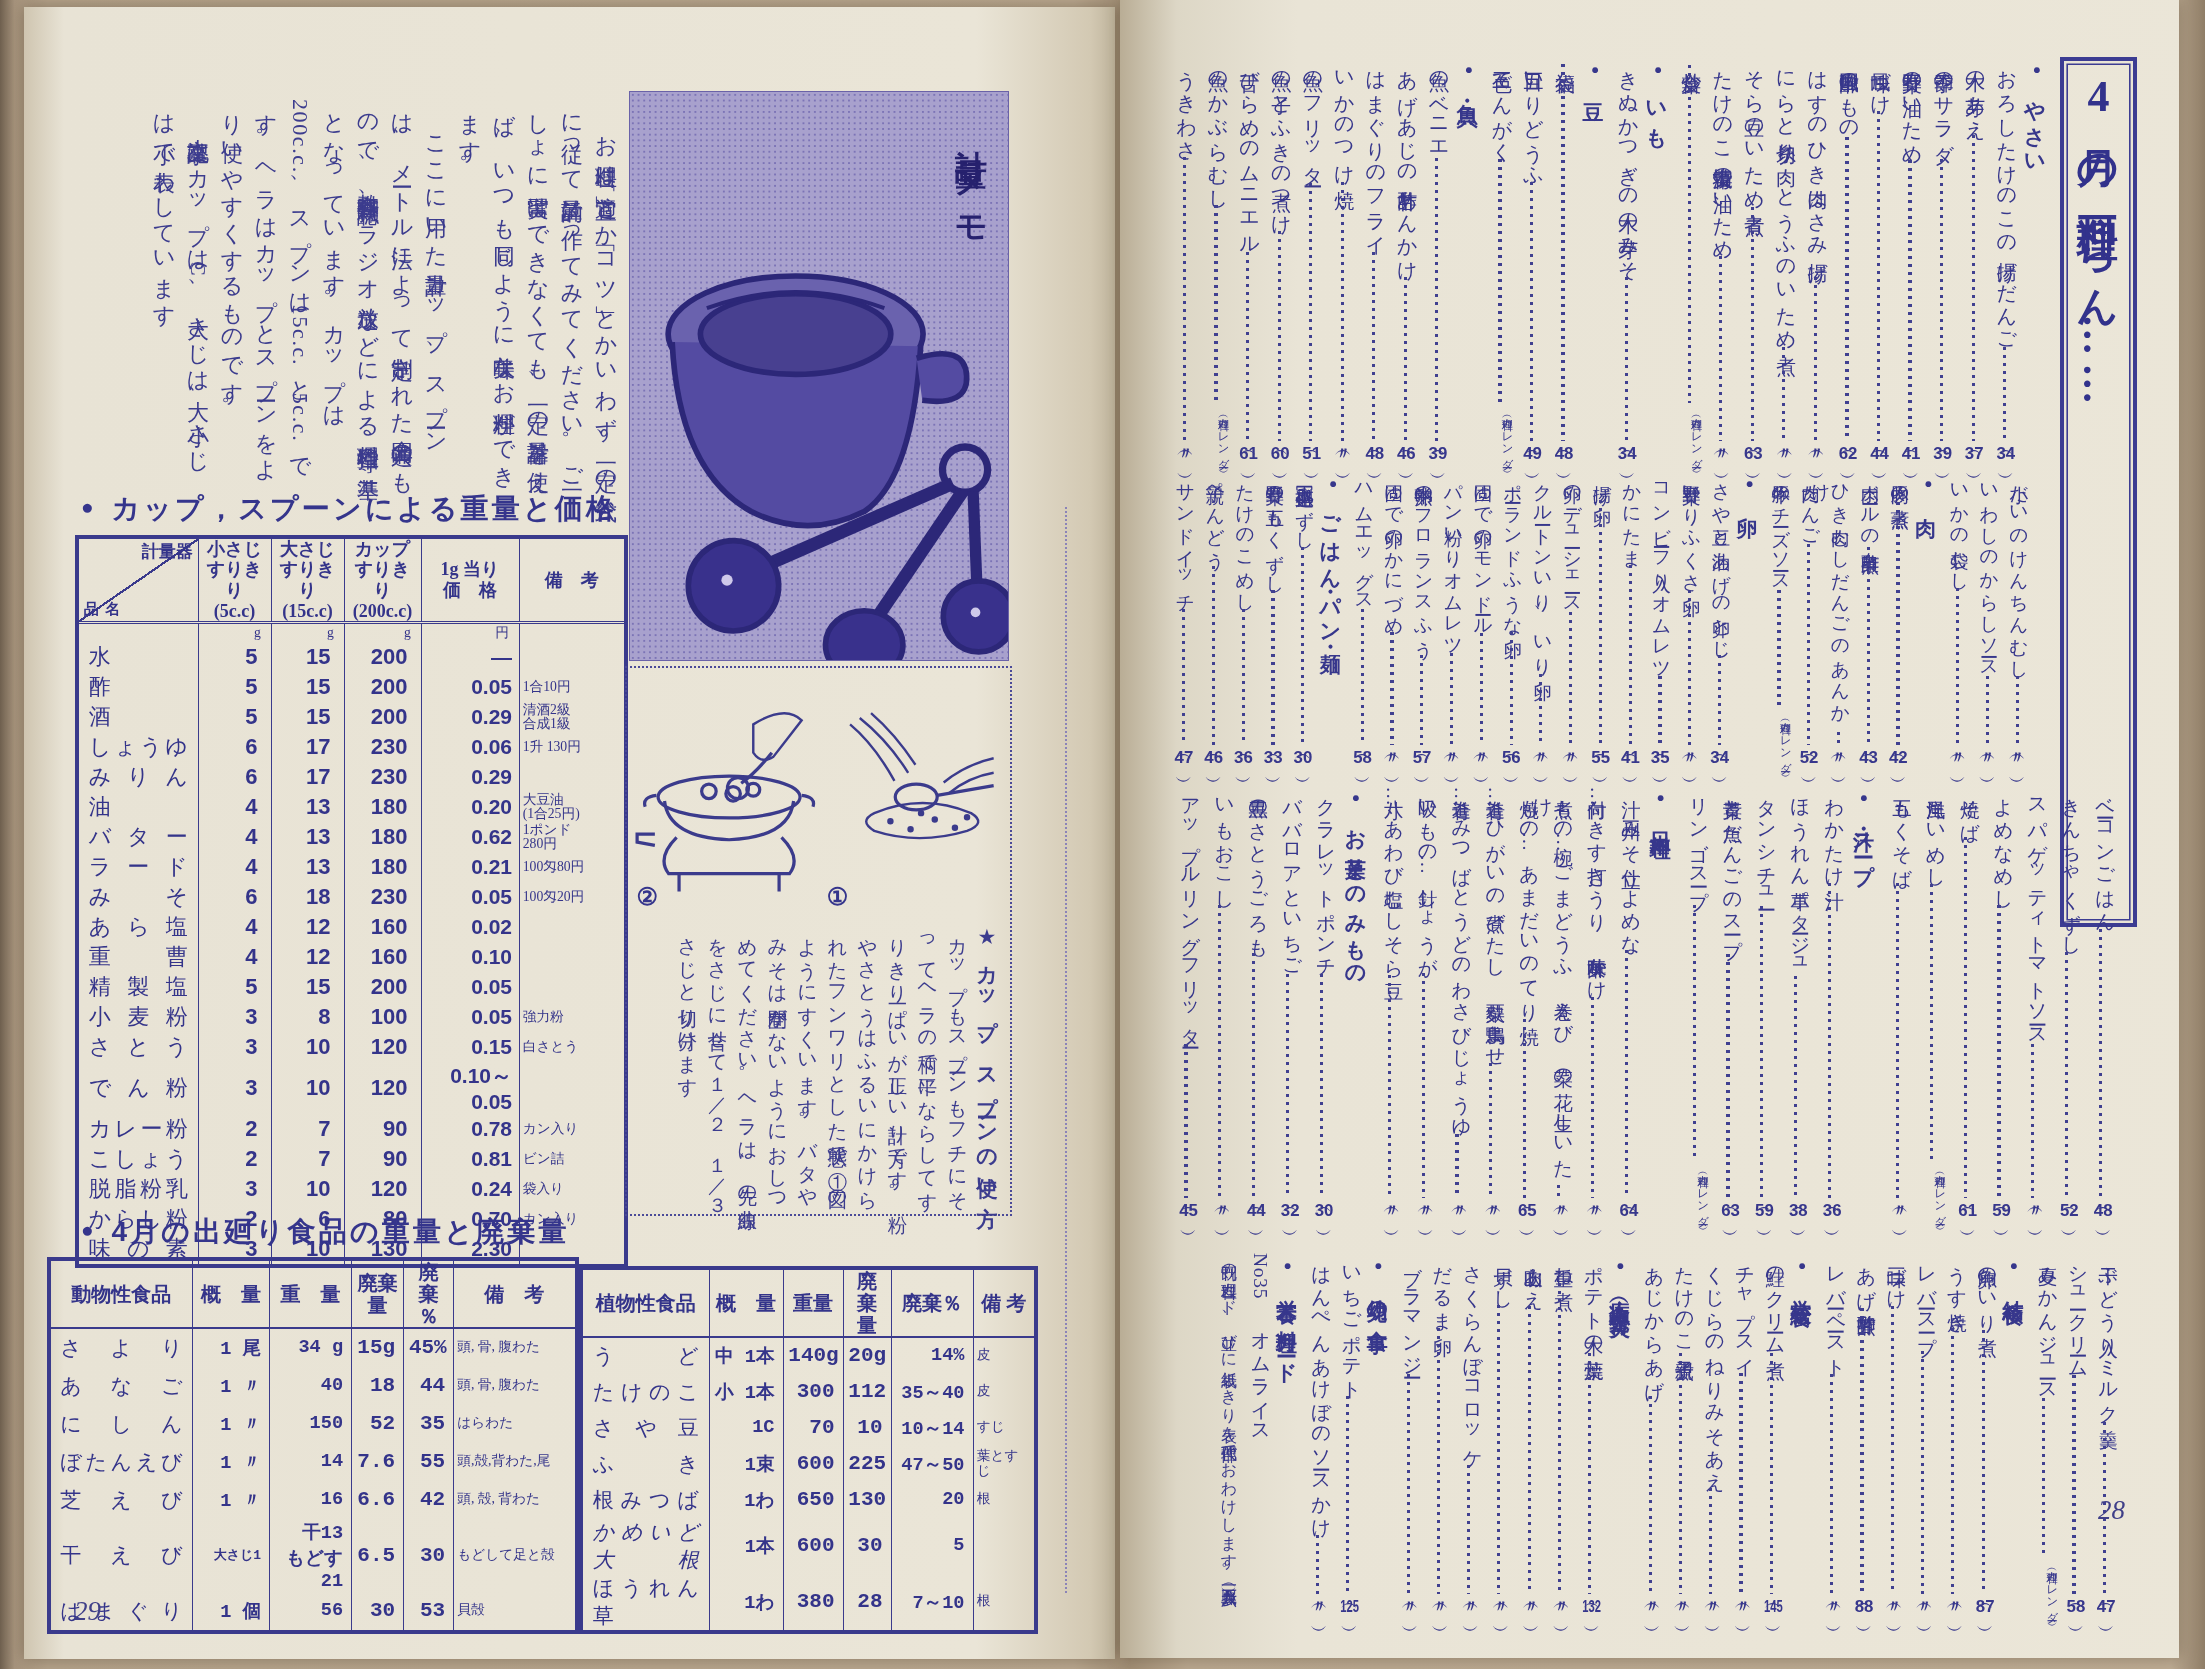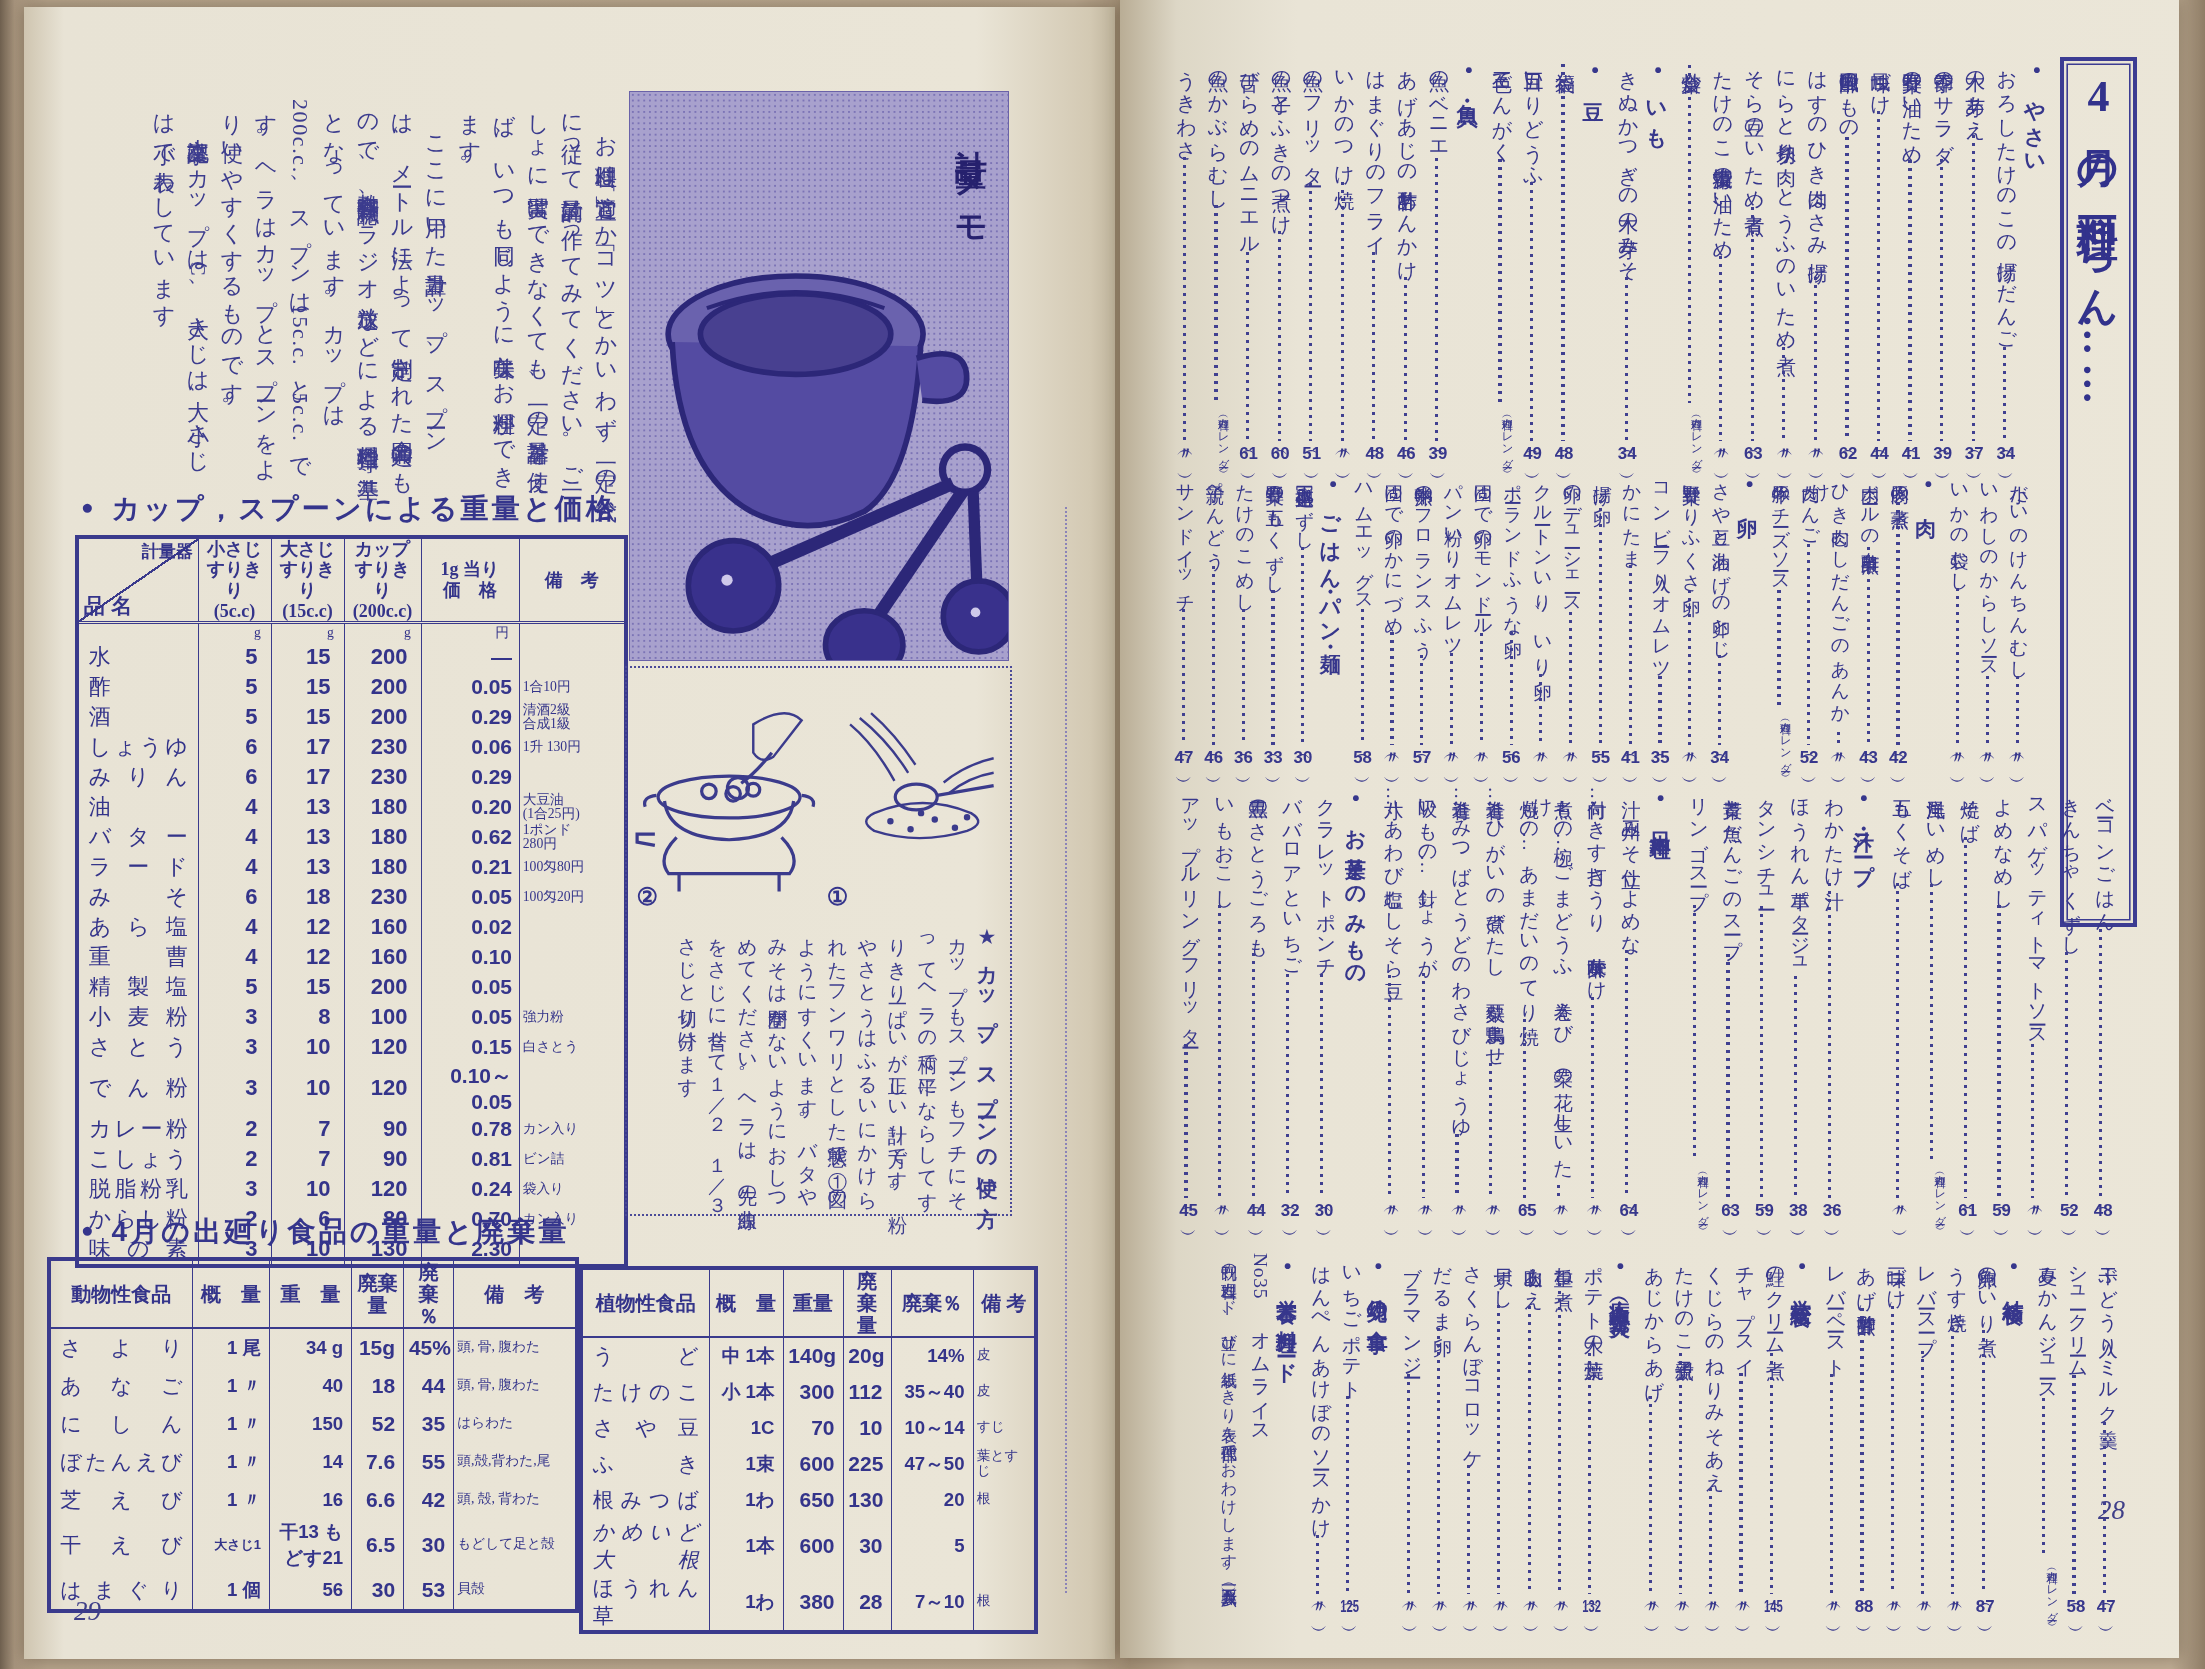--- a/index.html
+++ b/index.html
@@ -41,33 +41,33 @@
   .blocktitle .bullet{font-size:21px;vertical-align:3.2px;margin-right:14.5px;}
   
   table{border-collapse:collapse;table-layout:fixed;color:#34348a;}
   .t1{position:absolute;left:51px;top:528px;width:549px;height:670px;
     border:4px solid #3a3a8c;font-size:21px;}
   .t1 th,.t1 td{border-left:1.6px solid #3a3a8c;padding:0 4.8px;vertical-align:middle;}
   .t1 thead th{border-bottom:3.2px double #3a3a8c;height:77px;font-weight:700;font-size:18px;white-space:pre-line;line-height:1.15;}
   .corner{position:relative;background:
       linear-gradient(to bottom right,transparent 49.4%,#3a3a8c 49.4%,#3a3a8c 51%,transparent 51%);}
   .corner .ct{position:absolute;right:4.8px;top:3.2px;font-size:17px;}
-  .corner .cb{position:absolute;left:4.8px;bottom:3.2px;font-size:21px;letter-spacing:6.5px;font-family:Liberation Serif, serif;}
+  .corner .cb{position:absolute;left:4.8px;bottom:3.2px;font-size:15px;letter-spacing:6.5px;font-family:Liberation Serif, serif;}
   .t1 .units td{height:18px;font-size:13.7px;text-align:right;border-left:1.6px solid #3a3a8c;padding-right:9.7px;}
   .t1 tbody td{height:27px;}
   .t1 td.name{text-align:justify;text-align-last:justify;padding:0 9.7px;font-size:22px;}
   .t1 td.v{text-align:right;padding-right:13px;font-family:"Liberation Sans","DejaVu Sans",sans-serif;font-weight:700;font-size:22px;}
   .t1 td.pr{text-align:right;padding-right:6.5px;font-family:"Liberation Sans","DejaVu Sans",sans-serif;font-weight:700;font-size:21px;}
   .t1 td.note{font-size:13.7px;white-space:pre-line;line-height:1.05;padding:0 3.2px;}
   
   .t2{position:absolute;border:4px solid #3a3a8c;font-size:21px;}
   .t2 th,.t2 td{border-left:1.6px solid #3a3a8c;padding:0 4.8px;}
   .t2 thead th{border-bottom:2.4px solid #3a3a8c;height:63px;font-weight:700;font-size:20px;white-space:pre-line;line-height:1.1;}
   .t2 td.name{text-align:justify;text-align-last:justify;padding:0 9.7px;font-size:21px;}
-  .t2 td.v{text-align:right;padding-right:8px;font-family:Liberation Sans, sans-serif;font-weight:700;font-size:21px;}
+  .t2 td.v{text-align:right;padding-right:8px;font-family:Liberation Mono, monospace;font-weight:700;font-size:21px;}
   .t2 td.note{font-size:13.7px;line-height:1.05;padding:0 3.2px;}
   .t2a{left:22.6px;top:1250px;width:528px;height:334px;}
   .t2b{left:555px;top:1259px;width:455px;height:321px;}
   .t2a tbody td{height:38px;} .t2b tbody td{height:36px;}
   
   .usage{position:absolute;left:601px;top:659px;width:383px;height:546px;
     border:2.4px dotted #4a4a98;}
   .figs{position:absolute;left:4.8px;top:8px;width:370px;height:242px;}
   .figlabel{position:absolute;font-size:24px;font-weight:700;color:#35358c;}
   .usage-text{position:absolute;left:8px;right:8px;top:257px;bottom:6.5px;writing-mode:vertical-rl;

